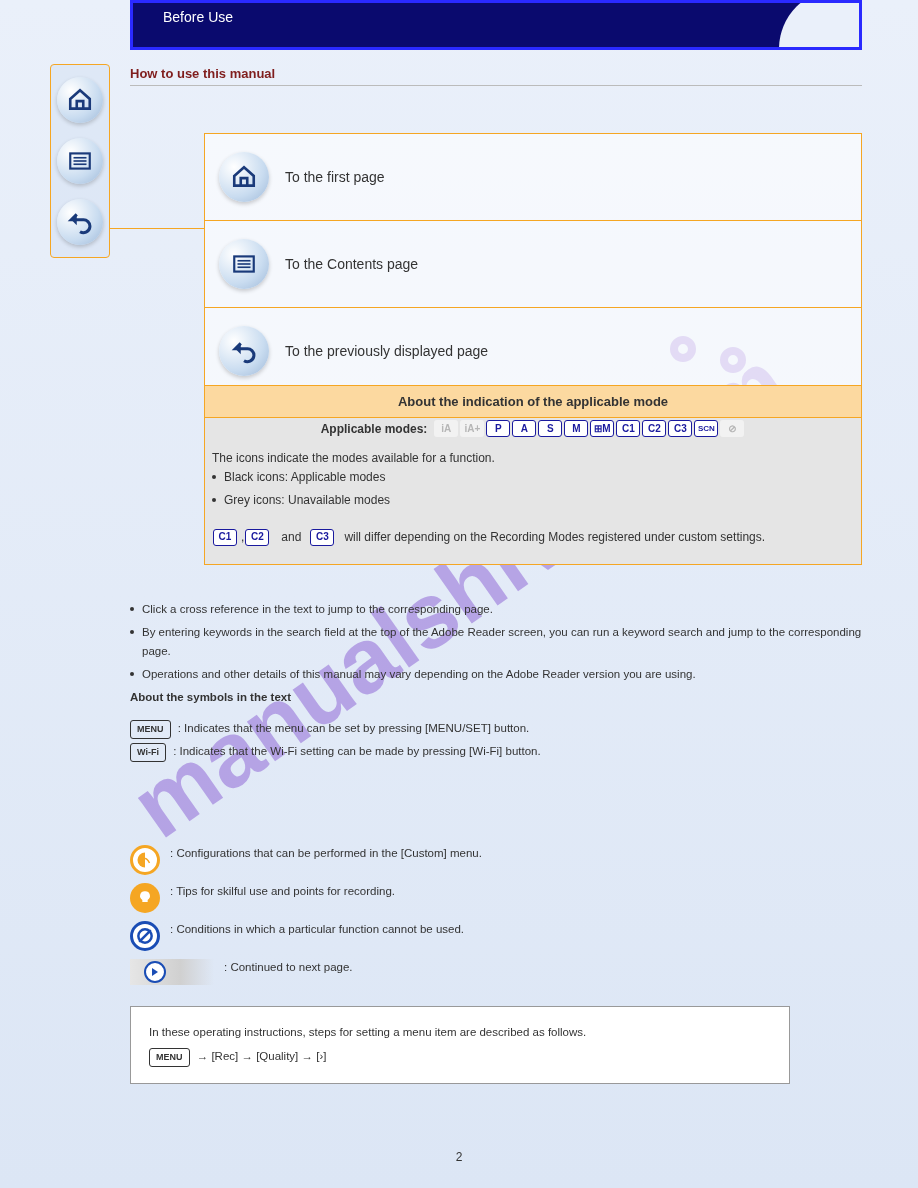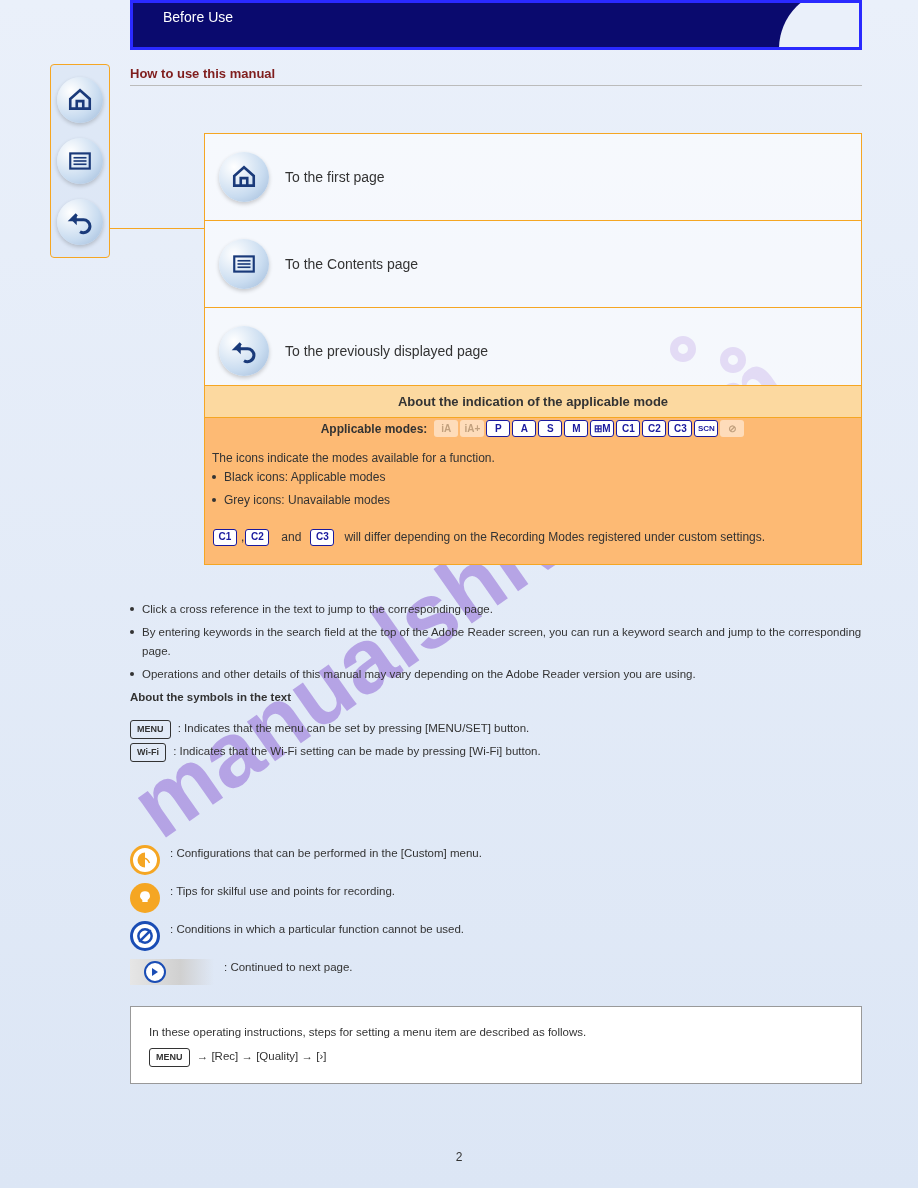--- a/index.html
+++ b/index.html
@@ -15,21 +15,21 @@
 .banner{position:absolute;left:130px;top:0;width:732px;height:50px;background:#0a0a6e;border:3px solid #2a2aff;overflow:hidden}
 .banner::after{content:"";position:absolute;right:-40px;bottom:-2px;width:120px;height:60px;background:#eaf0fa;border-top-left-radius:60px}
 .banner .t1{color:#fff;font-size:14px;font-weight:normal;padding:6px 30px 0}
 .divider{position:absolute;left:130px;top:85px;width:732px;height:1px;background:#bbb}
 .boxes{position:absolute;left:204px;top:133px;width:658px;border:1px solid #f5a623;z-index:3;background:rgba(255,255,255,.6)}
 .boxrow{display:flex;align-items:center;padding:18px 14px;border-bottom:1px solid #f5a623}
 .boxrow:last-child{border-bottom:none}
 .boxrow .ibtn{width:50px;height:50px;flex:0 0 50px;margin-right:16px}
 .boxrow .lbl{font-size:14px;color:#333}
 .titletxt{position:absolute;left:130px;top:66px;font-size:13px;font-weight:bold;color:#7f1d1d}
-.modesbox{position:absolute;left:204px;top:385px;width:658px;border:1px solid #f5a623;background:#fdba74;z-index:3}
+.modesbox{position:absolute;left:204px;top:385px;width:658px;border:1px solid #f5a623;background:#e5e5e5;z-index:3}
 .modeshead{background:#fcd9a0;padding:8px 12px;font-size:13px;font-weight:bold;border-bottom:1px solid #f5a623;text-align:center}
 .modesrow{display:flex;align-items:center;justify-content:center;padding:2px 12px}
 .mi{width:24px;height:17px;margin:0 1px;border:1.5px solid #888;border-radius:3px;display:inline-flex;align-items:center;justify-content:center;font-size:10px;font-weight:bold;color:#888;background:#fff}
 .mi.act{border-color:#1a1a9e;color:#1a1a9e}
 .mi.noborder{border:none;opacity:.5}
 .modesbody{padding:10px 7px;font-size:12px;line-height:1.6}
 .crow{display:flex;align-items:center;margin-top:10px}
 .crow .mi{margin-right:4px}
 .crow .sep{margin:7px 8px}
 .content{position:absolute;left:130px;top:600px;width:732px;font-size:11.5px;line-height:1.65;z-index:3}
@@ -37,21 +37,21 @@
 .bullet{display:flex;margin-bottom:4px}
 .bullet .dot{width:4px;height:4px;background:#333;border-radius:50%;margin:7px 8px 0 0;flex:0 0 4px}
 .iconsect{position:absolute;left:130px;top:845px;width:732px;z-index:3;font-size:11.5px;line-height:1.5}
 .irow{display:flex;align-items:flex-start;margin-bottom:8px}
 .ibadge{width:30px;height:30px;border-radius:50%;flex:0 0 30px;margin-right:10px;display:flex;align-items:center;justify-content:center}
 .ibadge.org{background:#fff;border:3px solid #f5a623}
 .ibadge.yel{background:#f5a623}
 .ibadge.blu{background:#fff;border:3px solid #1a4db5}
 .arrowbadge{width:84px;height:26px;background:linear-gradient(90deg,#e6e6e6,#d0d0d0 60%,transparent);display:flex;align-items:center;padding-left:14px;margin-right:10px;flex:0 0 84px}
 .arrowbadge .circ{width:22px;height:22px;border-radius:50%;border:2px solid #1a4db5;display:flex;align-items:center;justify-content:center;background:#fff}
-.botborder{position:absolute;left:130px;top:1006px;width:732px;border:1px solid #999;padding:16px 18px;font-size:11.5px;line-height:1.6;z-index:3;background:#fff}
+.botborder{position:absolute;left:130px;top:1006px;width:660px;border:1px solid #999;padding:16px 18px;font-size:11.5px;line-height:1.6;z-index:3;background:#fff}
 .pagenum{position:absolute;left:0;bottom:24px;width:918px;text-align:center;font-size:12px}
 </style>
 </head>
 <body>
 
 <div class="watermark">manualshive.com</div>
 <div class="dotc dot1"></div>
 <div class="dotc dot2"></div>
 
 <div class="banner">

